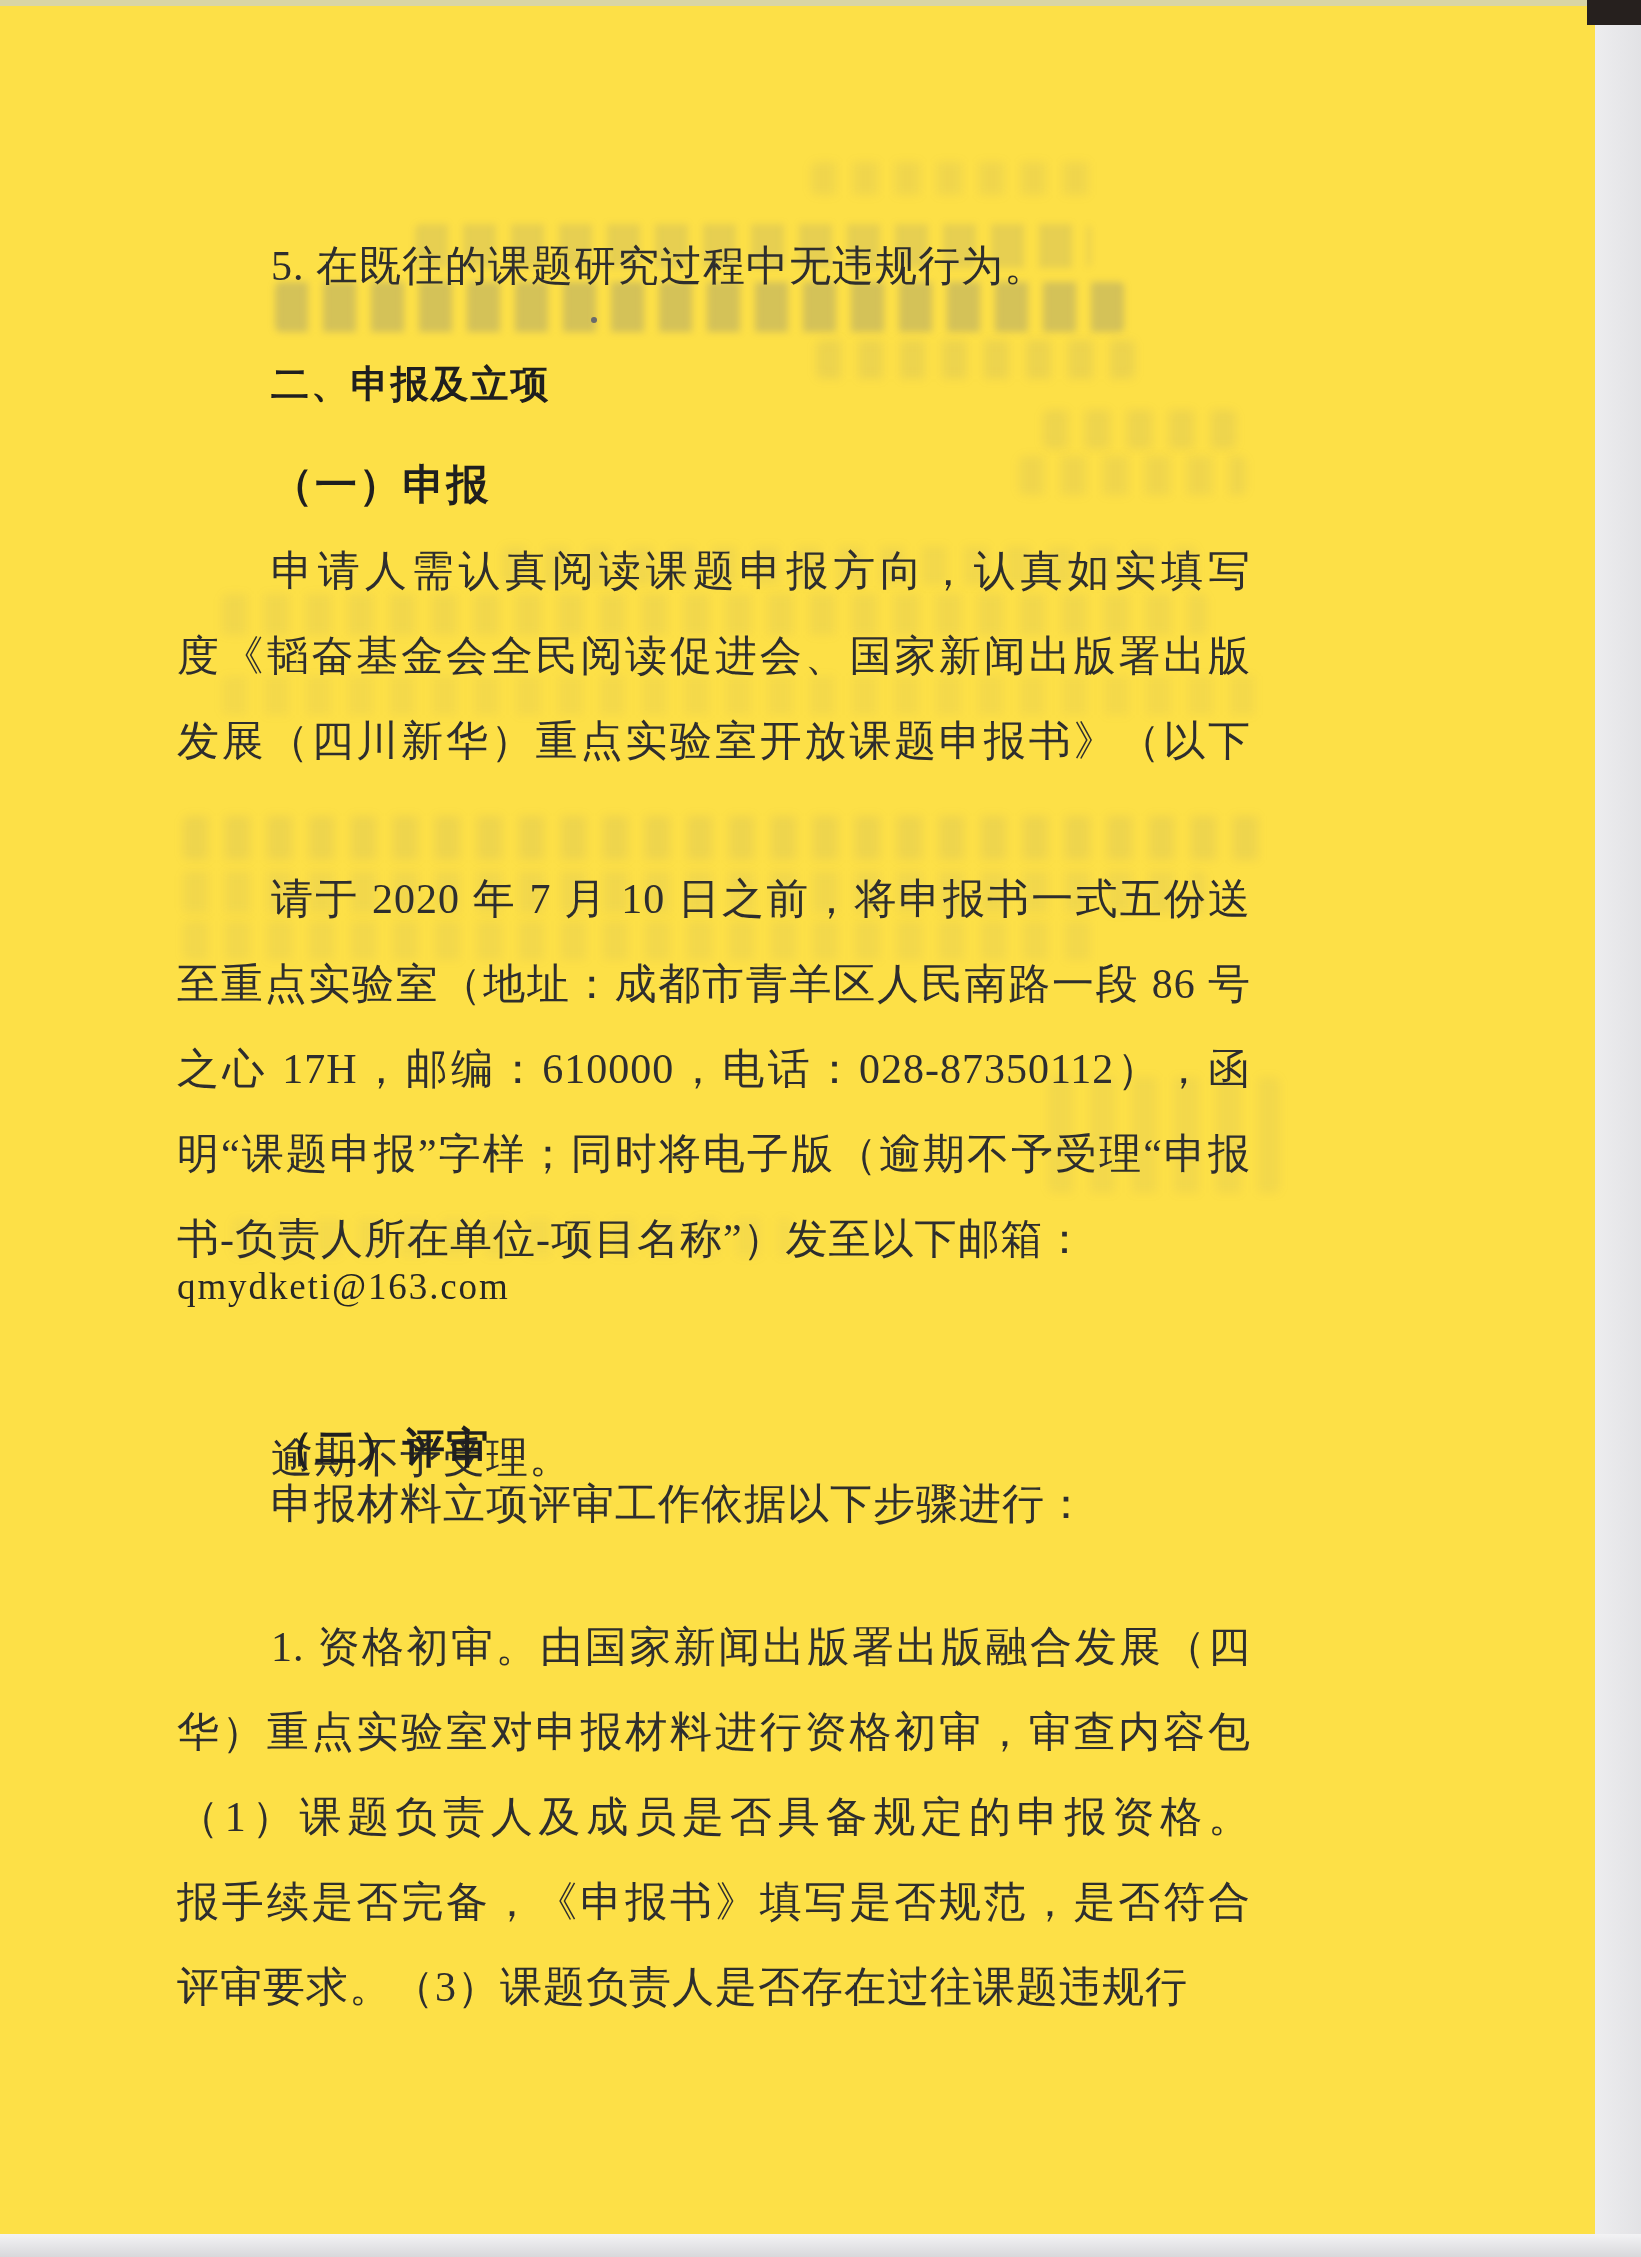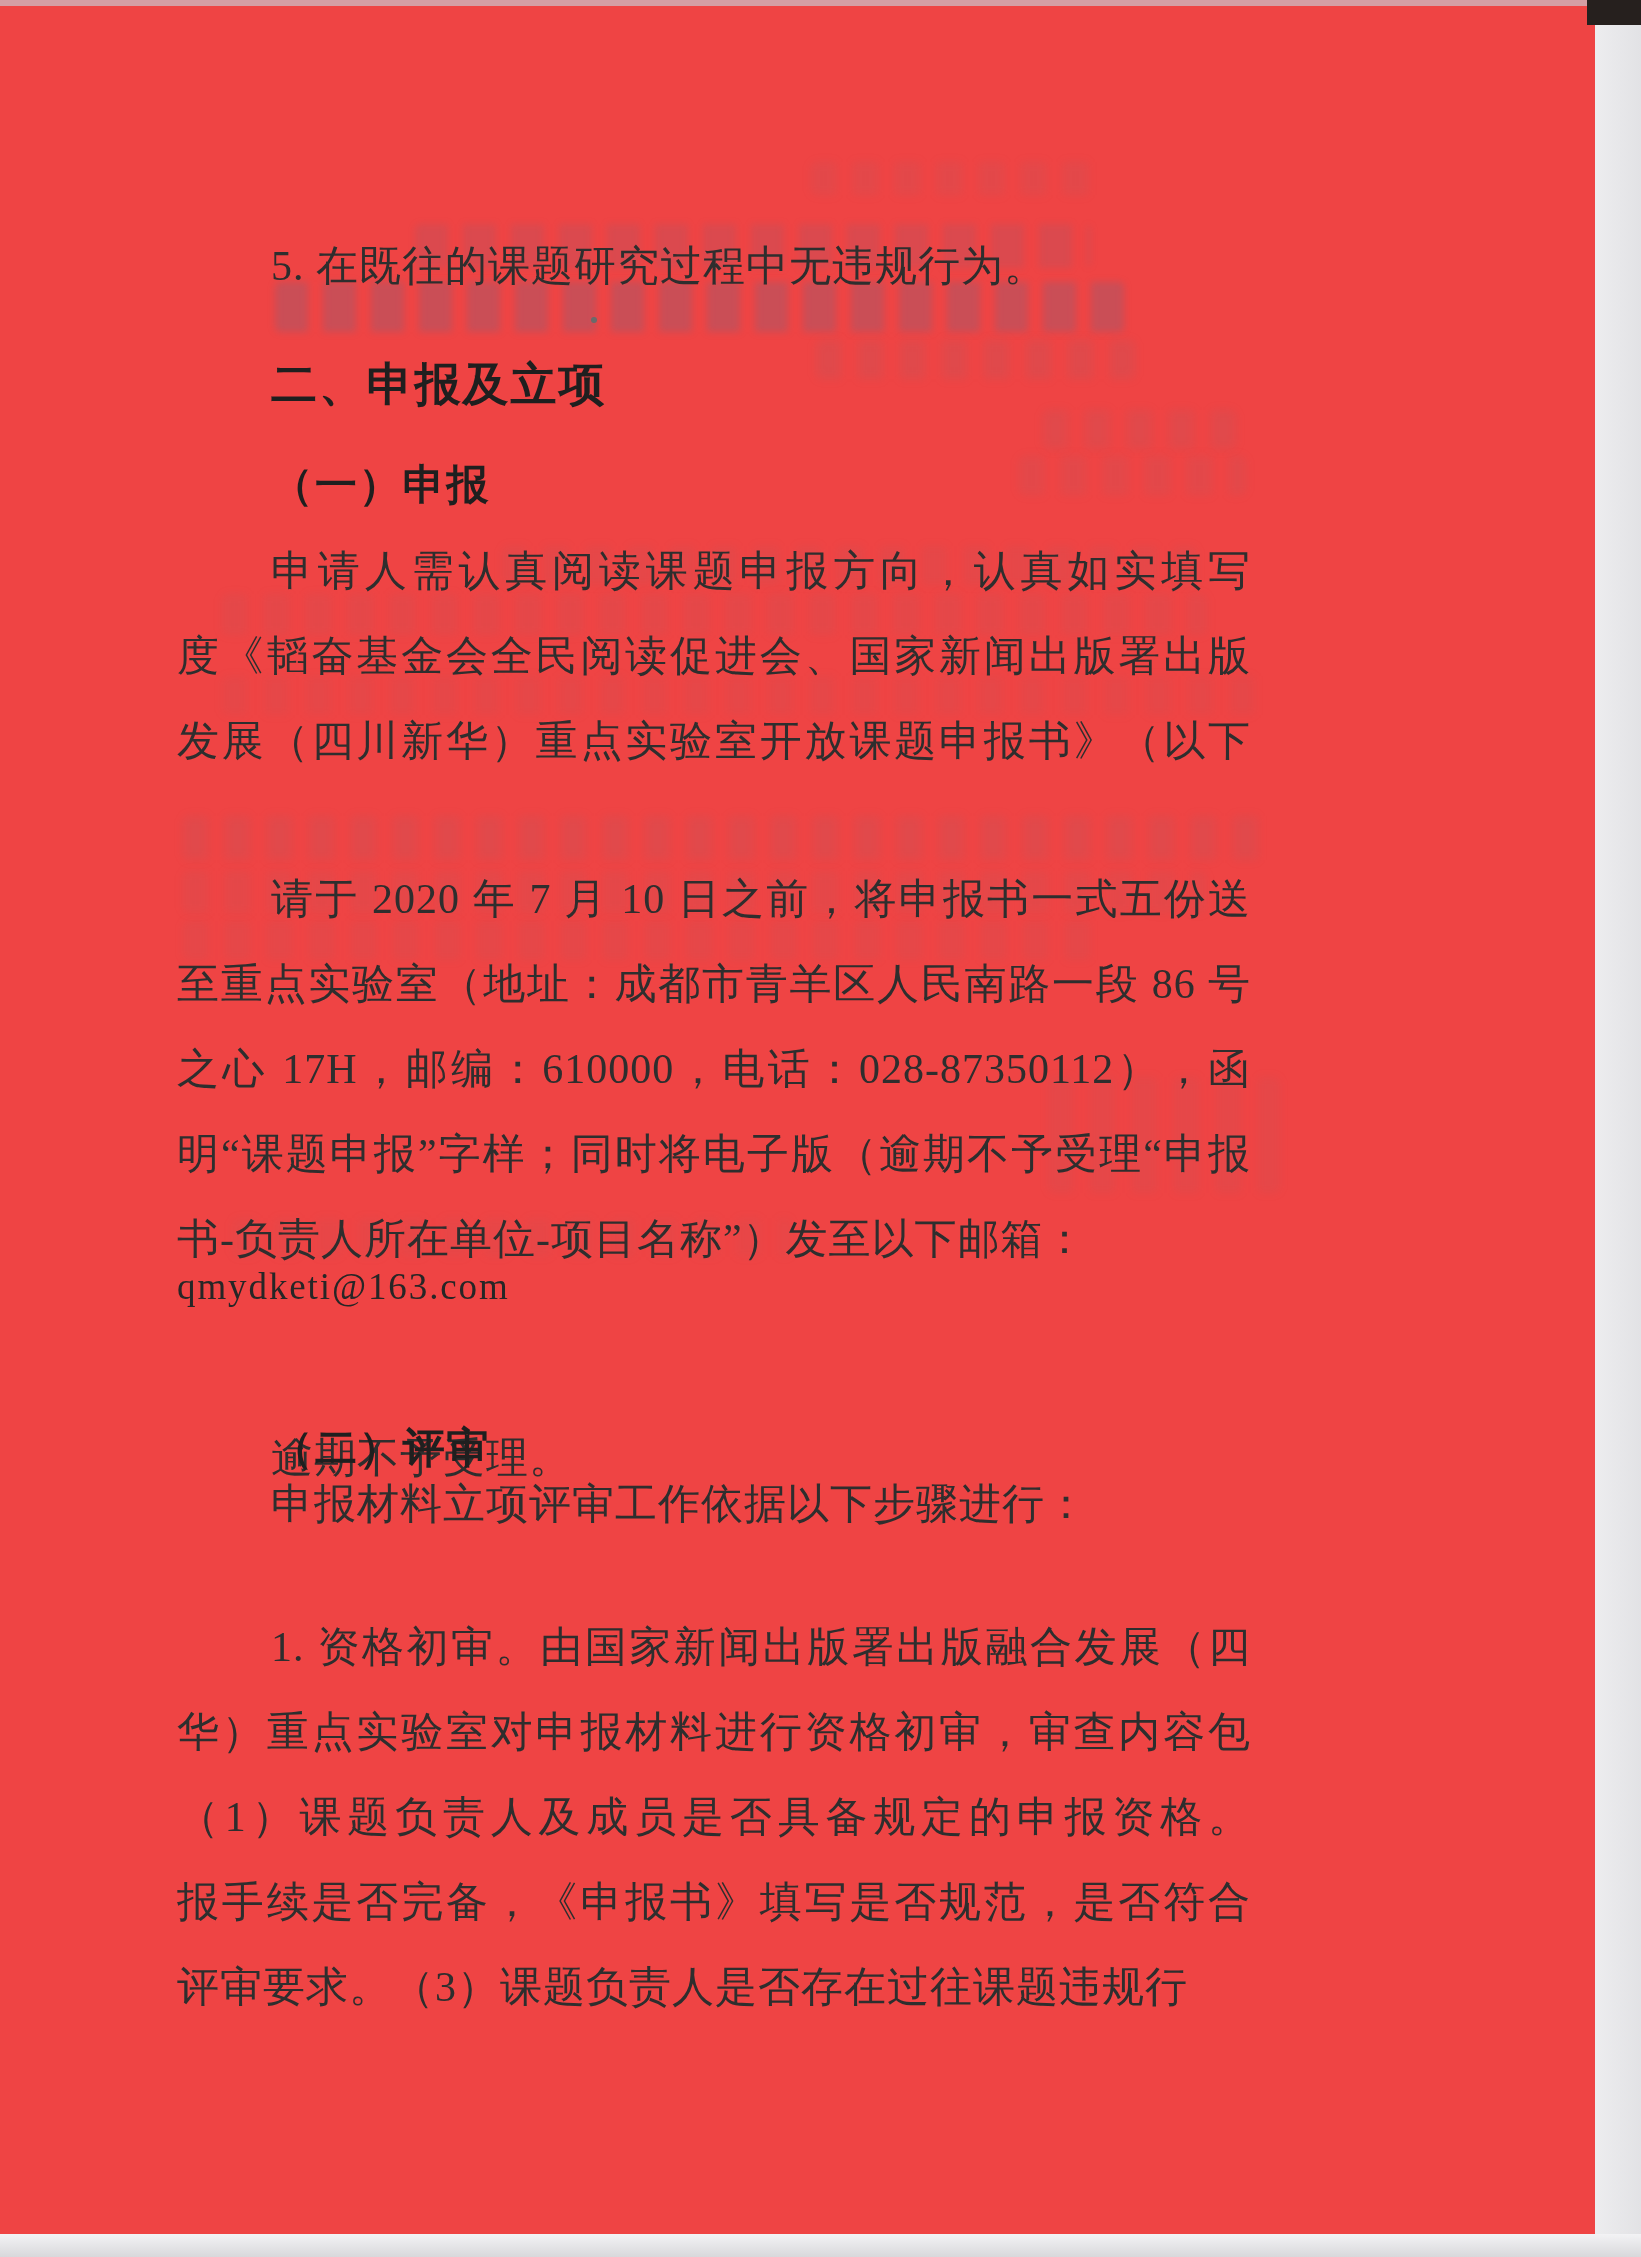--- a/index.html
+++ b/index.html
@@ -1,19 +1,19 @@
 <!DOCTYPE html>
 <html><head>
 <meta charset="utf-8">
 <style>
   html,body{margin:0;padding:0;background:#e6e6e8;}
   .page{
     position:relative;
     width:1641px;height:2257px;
-    background:#ef4444;
+    background:#fde047;
     overflow:hidden;
     font-family:"Liberation Serif", serif;
     color:#2e2e2e;
   }
   
   .top-edge{position:absolute;left:0;top:0;width:1641px;height:5.8px;background:#c6d0d8;opacity:.65;}
   .right-strip{position:absolute;left:1595px;top:0;width:46px;height:2257px;
     background:linear-gradient(90deg,#ededef,#e2e2e5);}
   .corner-dark{position:absolute;left:1587px;top:0;width:54px;height:25px;background:#26201e;}
   .bottom-strip{position:absolute;left:0;top:2234px;width:1641px;height:23px;
@@ -21,21 +21,21 @@
   
   .ghost{position:absolute;filter:blur(4.8px);border-radius:5.8px;
     background:repeating-linear-gradient(90deg,rgba(110,116,134,var(--a,.10)) 0 25px,rgba(110,116,134,0) 25px 42px);}
   .ghost.bold{background:repeating-linear-gradient(90deg,rgba(96,106,140,var(--a,.26)) 0 33px,rgba(96,106,140,0) 33px 48px);filter:blur(3.9px);}
   .speck{position:absolute;width:5.8px;height:5.8px;border-radius:50%;background:#6a6a6a;}
   
   .blk{position:absolute;left:177px;width:1074px;box-sizing:border-box;}
   .ln{font-size:42px;line-height:85px;height:85px;overflow:hidden;letter-spacing:1px;}
   .j{text-align:justify;text-align-last:justify;}
   .indent{padding-left:94px;}
-  .h1{font-family:"Liberation Sans",sans-serif;font-weight:700;font-size:46px;line-height:68px;color:#1f1f1f;letter-spacing:1.9px;}
+  .h1{font-family:"Liberation Sans",sans-serif;font-weight:700;font-size:38px;line-height:68px;color:#1f1f1f;letter-spacing:1.9px;}
   .h2{font-family:Liberation Mono, monospace;font-weight:700;font-size:42px;line-height:68px;color:#1f1f1f;letter-spacing:1.9px;}
   .email{font-family:Liberation Serif, serif;font-size:37px;line-height:85px;height:85px;letter-spacing:1.9px;color:#262626;}
 </style>
 </head>
 <body>
 
 <div class="page">
 
   <div class="top-edge"></div>
   <div class="right-strip"></div>

